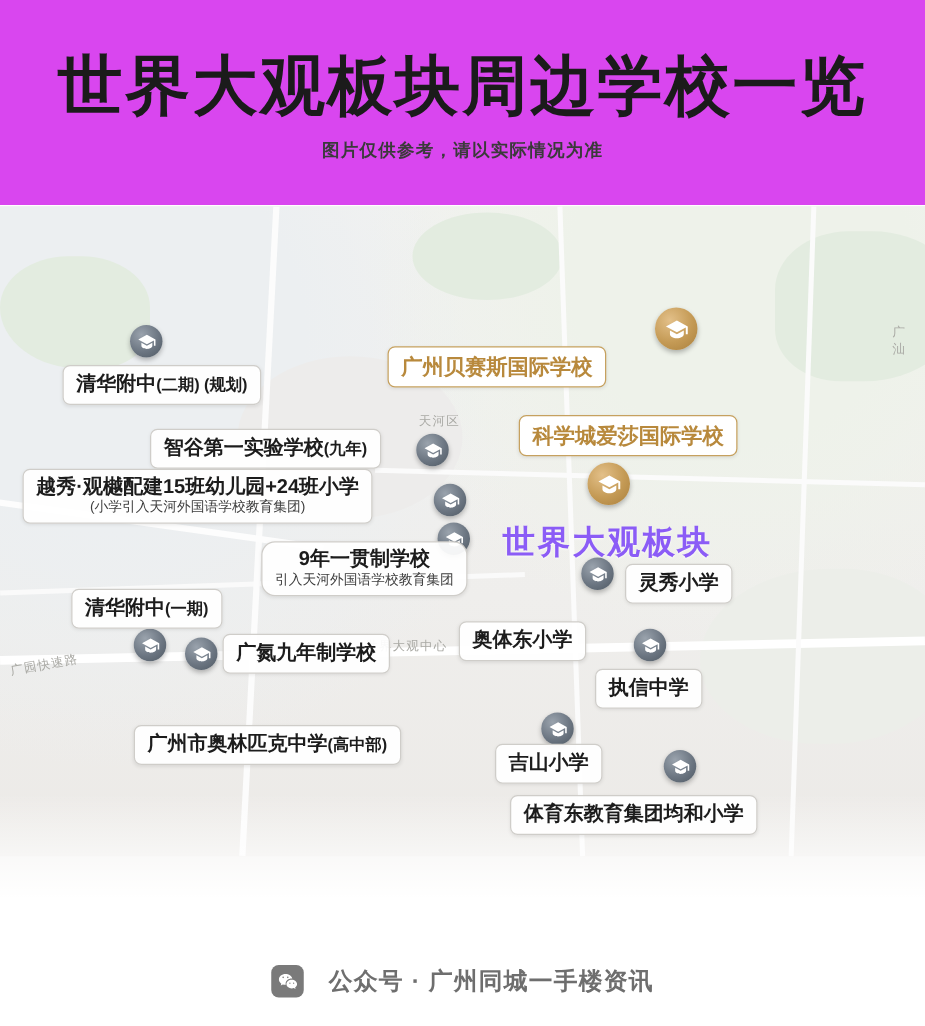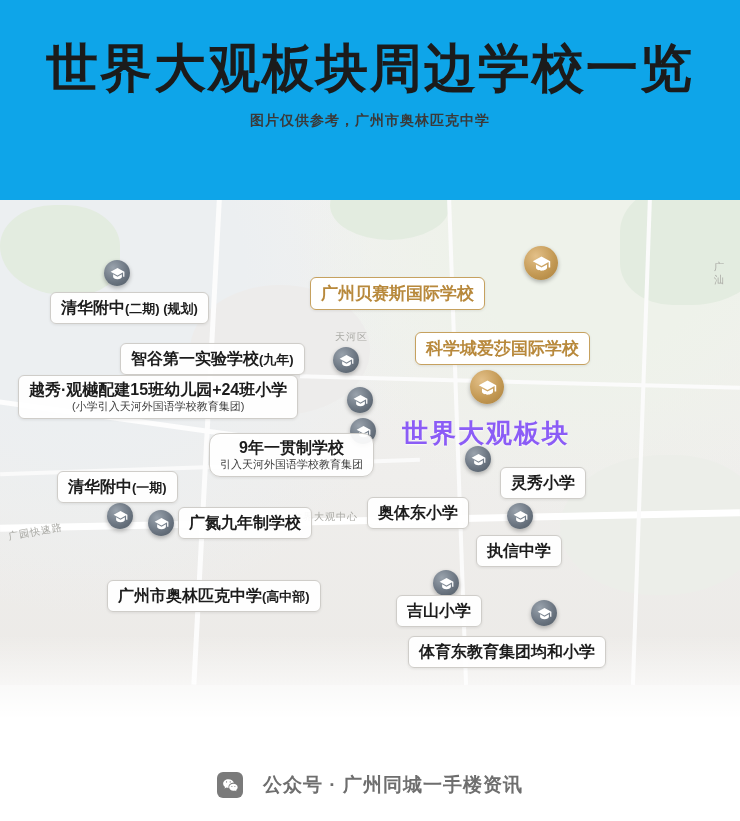--- a/index.html
+++ b/index.html
@@ -8,22 +8,22 @@
     width: 740px; height: 821px;
     font-family: "Liberation Sans", "DejaVu Sans", sans-serif;
     background: #ffffff;
     overflow: hidden;
     position: relative;
   }
 
   
   .header {
     position: absolute;
-    left: 0; top: 0; width: 740px; height: 200px;
-    background: #0ea5e9;
+    left: 0; top: 0; width: 740px; height: 164px;
+    background: #d946ef;
     z-index: 20;
   }
   .title {
     position: absolute;
     left: 0; top: 34px; width: 740px;
     text-align: center;
     font-size: 52px;
     font-weight: bold;
     letter-spacing: 2px;
     color: #1b1b1b;
@@ -146,21 +146,21 @@
   .wechat-icon svg { width:17px; height:17px; fill:#ffffff; }
   .footer-text {
     font-size: 19px; font-weight: bold; color:#6e6e6e; letter-spacing:1px;
   }
 </style>
 </head>
 <body>
 
 <div class="header">
   <div class="title">世界大观板块周边学校一览</div>
-  <div class="subtitle">图片仅供参考，广州市奥林匹克中学</div>
+  <div class="subtitle">图片仅供参考，请以实际情况为准</div>
 </div>
 
 <div class="map">
   <div class="map-base">
     <div class="blob b1"></div>
     <div class="blob b2"></div>
     <div class="blob b3"></div>
     <div class="blob b4"></div>
     <div class="blob b5"></div>
 
@@ -282,21 +282,21 @@
   </div>
 
   <div class="label" style="left:57px; top:306px;">
     <span>清华附中</span><span class="suffix">(一期)</span>
   </div>
 
   <div class="label" style="left:178px; top:342px;">
     <span>广氮九年制学校</span>
   </div>
 
-  <div class="label" style="left:500px; top:302px;">
+  <div class="label" style="left:500px; top:286px;">
     <span>灵秀小学</span>
   </div>
 
   <div class="label" style="left:367px; top:332px;">
     <span>奥体东小学</span>
   </div>
 
   <div class="label" style="left:476px; top:370px;">
     <span>执信中学</span>
   </div>

